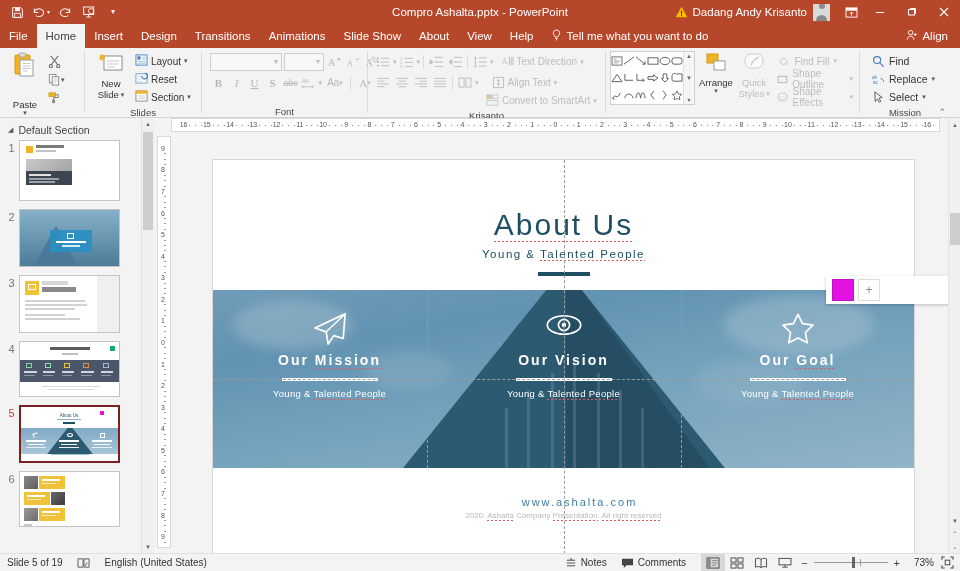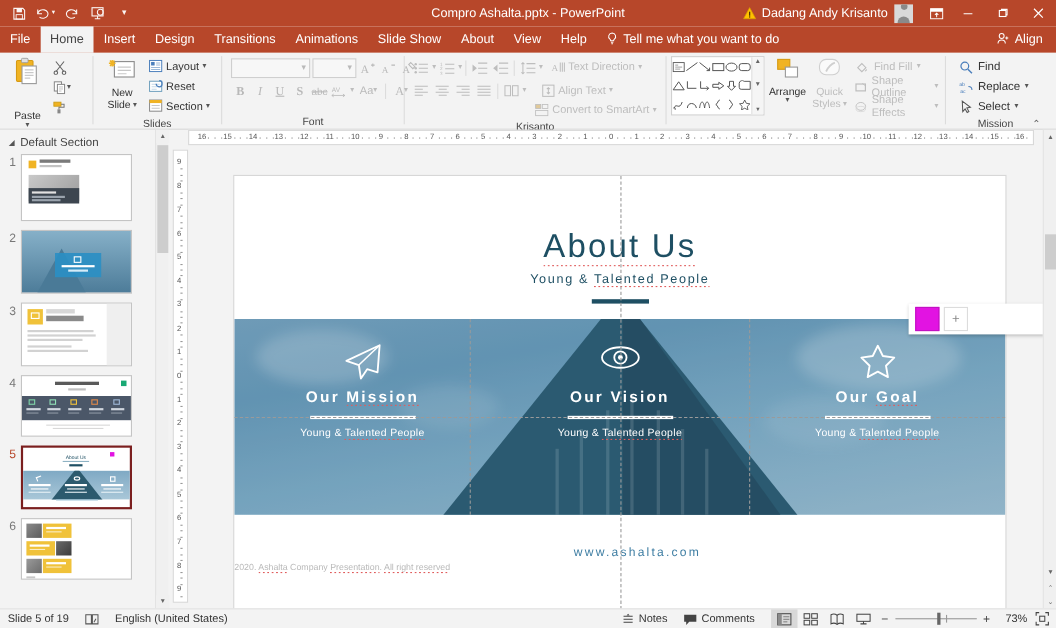--- a/index.html
+++ b/index.html
@@ -209,21 +209,21 @@
   .col .icon { position:absolute; top: 22px; left:50%; transform: translateX(-50%); }
   .col .ctitle { position:absolute; top: 62px; left:0; width:100%; font-size: 14px; font-weight: bold; letter-spacing: 2px; }
   .col .cline { position:absolute; top: 88px; left:50%; transform:translateX(-50%); width: 96px; height: 3px; background:#fff; }
   .col .cdesc { position:absolute; top: 98px; left:0; width:100%; font-size: 9.5px; letter-spacing:.3px; }
 
   .site-url {
     position: absolute; bottom: 46px; left:16px; width:100%; text-align:center;
     font-size: 11px; letter-spacing: 2px; color: #3f7ea3;
   }
   .copyright {
-    position: absolute; bottom: 34px; left:0; width:100%; 
+    position: absolute; bottom: 34px; left:0; width:100%; text-align:center;
     font-size: 8px; color: #b9b9b9;
   }
 
   
   .guide-v { position:absolute; top:0; bottom:0; width:0; border-left:1px dashed #9a9a9a; }
   .guide-h { position:absolute; left:0; right:0; height:0; border-top:1px dashed #9a9a9a; }
 
   
   .float-panel {
     position: absolute; left: 652px; top: 140px; width: 160px; height: 28px;

